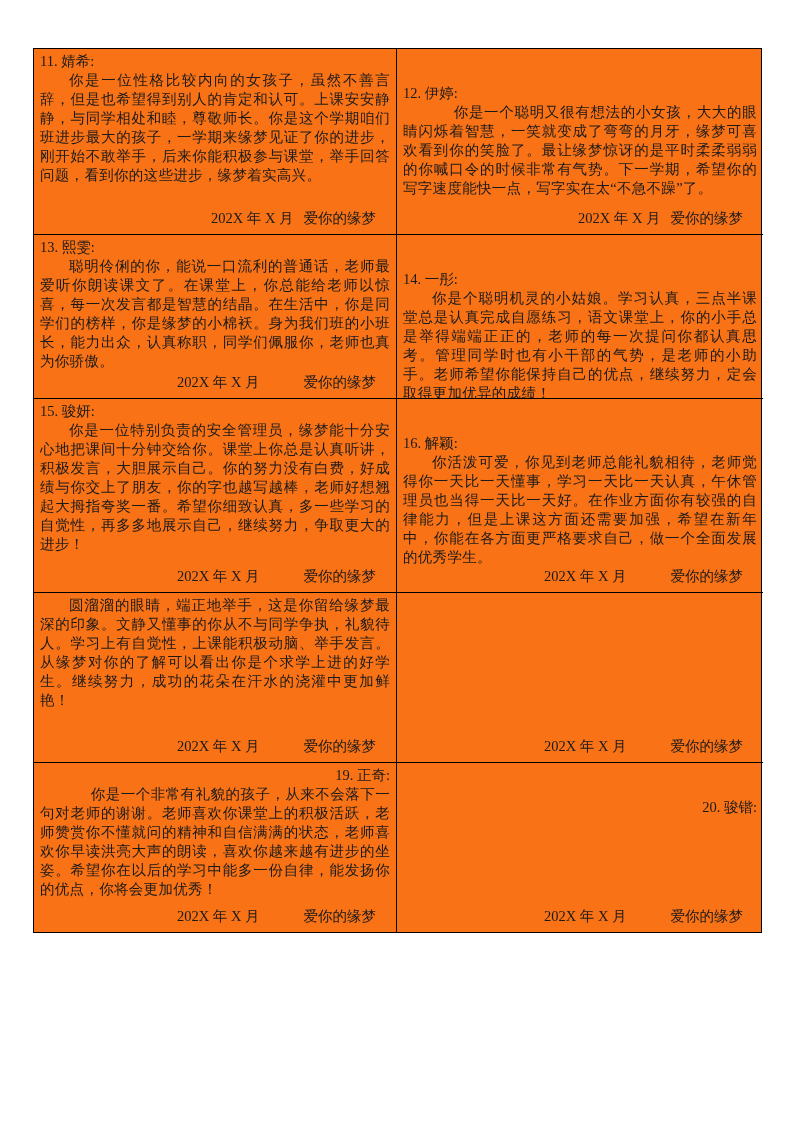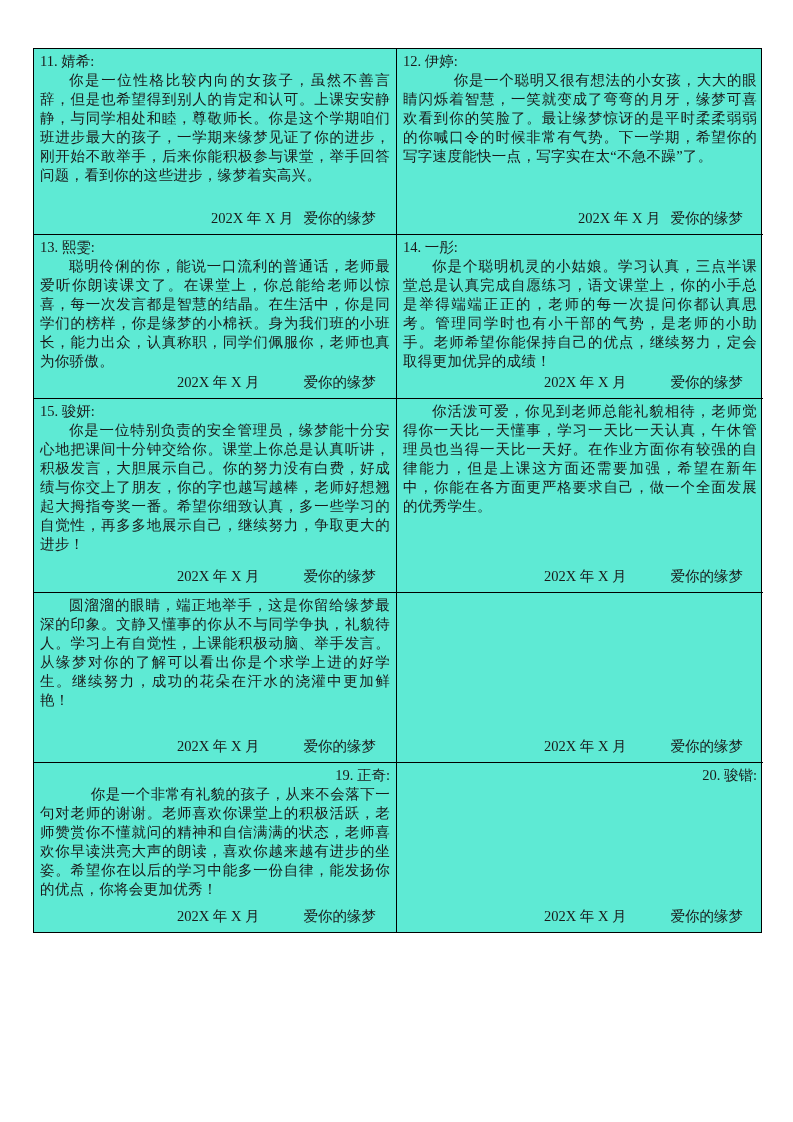--- a/index.html
+++ b/index.html
@@ -18,34 +18,34 @@
   .doc-table {
     position: absolute;
     left: 33px;
     top: 48px;
     width: 729px;
     display: grid;
     grid-template-columns: 363px 366px;
     grid-template-rows: 186px 164px 194px 170px 169px;
     border: 1px solid #000000;
     box-sizing: border-box;
-    background: #5eead4;
+    background: #f97316;
   }
   .cell {
     box-sizing: border-box;
     border-right: 1px solid #000000;
     border-bottom: 1px solid #000000;
     padding: 3px 6px 6px 6px;
     display: flex;
     flex-direction: column;
     overflow: hidden;
     font-size: 14.5px;
     line-height: 19px;
   }
-  .cell.last-col { border-right: none; }
+  .cell.last-col { border-right: none; margin-top: 32px; }
   .cell.last-row { border-bottom: none; align-items: flex-end; }
   .cell-title {
     flex: 0 0 auto;
   }
   .cell-body {
     margin: 0;
     text-indent: 2em;
     text-align: justify;
     letter-spacing: 0.3px;
   }
@@ -88,20 +88,21 @@
     <div class="cell-sig"><span>202X 年 X 月</span><span class="sign">爱你的缘梦</span></div>
   </div>
 
   <div class="cell">
     <div class="cell-title">15. 骏妍:</div>
     <p class="cell-body">你是一位特别负责的安全管理员，缘梦能十分安心地把课间十分钟交给你。课堂上你总是认真听讲，积极发言，大胆展示自己。你的努力没有白费，好成绩与你交上了朋友，你的字也越写越棒，老师好想翘起大拇指夸奖一番。希望你细致认真，多一些学习的自觉性，再多多地展示自己，继续努力，争取更大的进步！</p>
     <div class="cell-sig"><span>202X 年 X 月</span><span class="sign">爱你的缘梦</span></div>
   </div>
 
   <div class="cell last-col">
+    <div class="cell-title">16. 解颖:</div>
     <p class="cell-body">你活泼可爱，你见到老师总能礼貌相待，老师觉得你一天比一天懂事，学习一天比一天认真，午休管理员也当得一天比一天好。在作业方面你有较强的自律能力，但是上课这方面还需要加强，希望在新年中，你能在各方面更严格要求自己，做一个全面发展的优秀学生。</p>
     <div class="cell-sig"><span>202X 年 X 月</span><span class="sign">爱你的缘梦</span></div>
   </div>
 
   <div class="cell">
     <p class="cell-body">圆溜溜的眼睛，端正地举手，这是你留给缘梦最深的印象。文静又懂事的你从不与同学争执，礼貌待人。学习上有自觉性，上课能积极动脑、举手发言。从缘梦对你的了解可以看出你是个求学上进的好学生。继续努力，成功的花朵在汗水的浇灌中更加鲜艳！</p>
     <div class="cell-sig"><span>202X 年 X 月</span><span class="sign">爱你的缘梦</span></div>
   </div>
 
   <div class="cell last-col">

